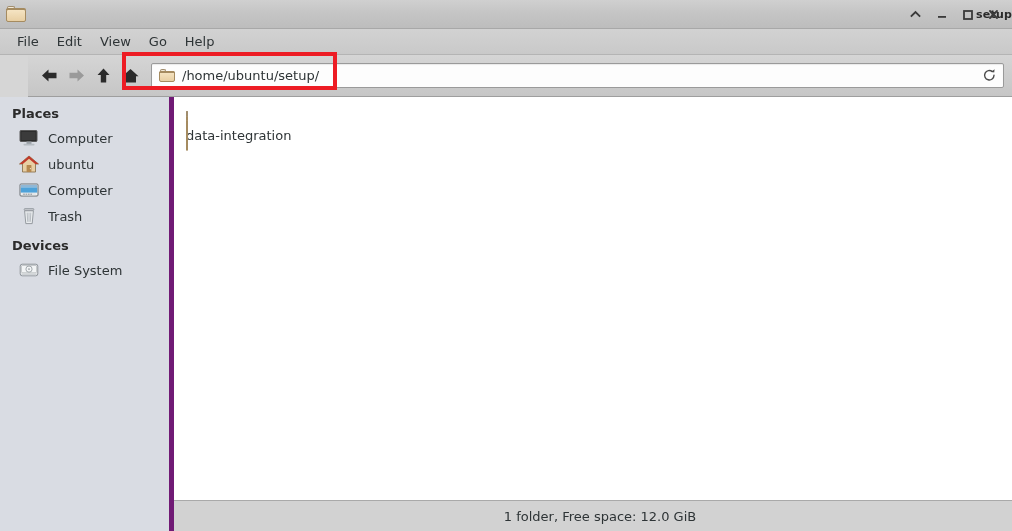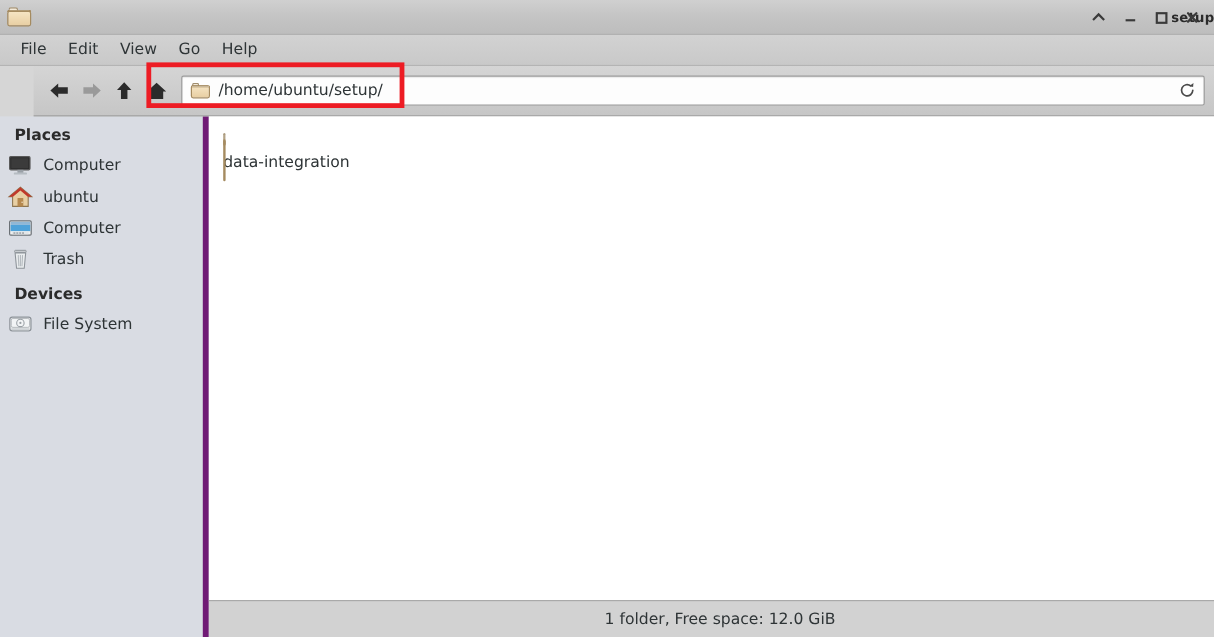--- a/index.html
+++ b/index.html
@@ -176,21 +176,21 @@
   .section-header {
     font-weight: bold;
     font-size: 13px;
     color: #2b2b2b;
     padding: 3px 0 4px 12px;
   }
   .place-row {
     display: flex;
     align-items: center;
     height: 26px;
-    padding-left: 6px;
+    padding-left: 18px;
     padding-right: 6px;
     box-sizing: border-box;
   }
   .place-icon {
     width: 22px;
     flex: 0 0 22px;
     height: 20px;
     margin-right: 8px;
     position: relative;
   }

